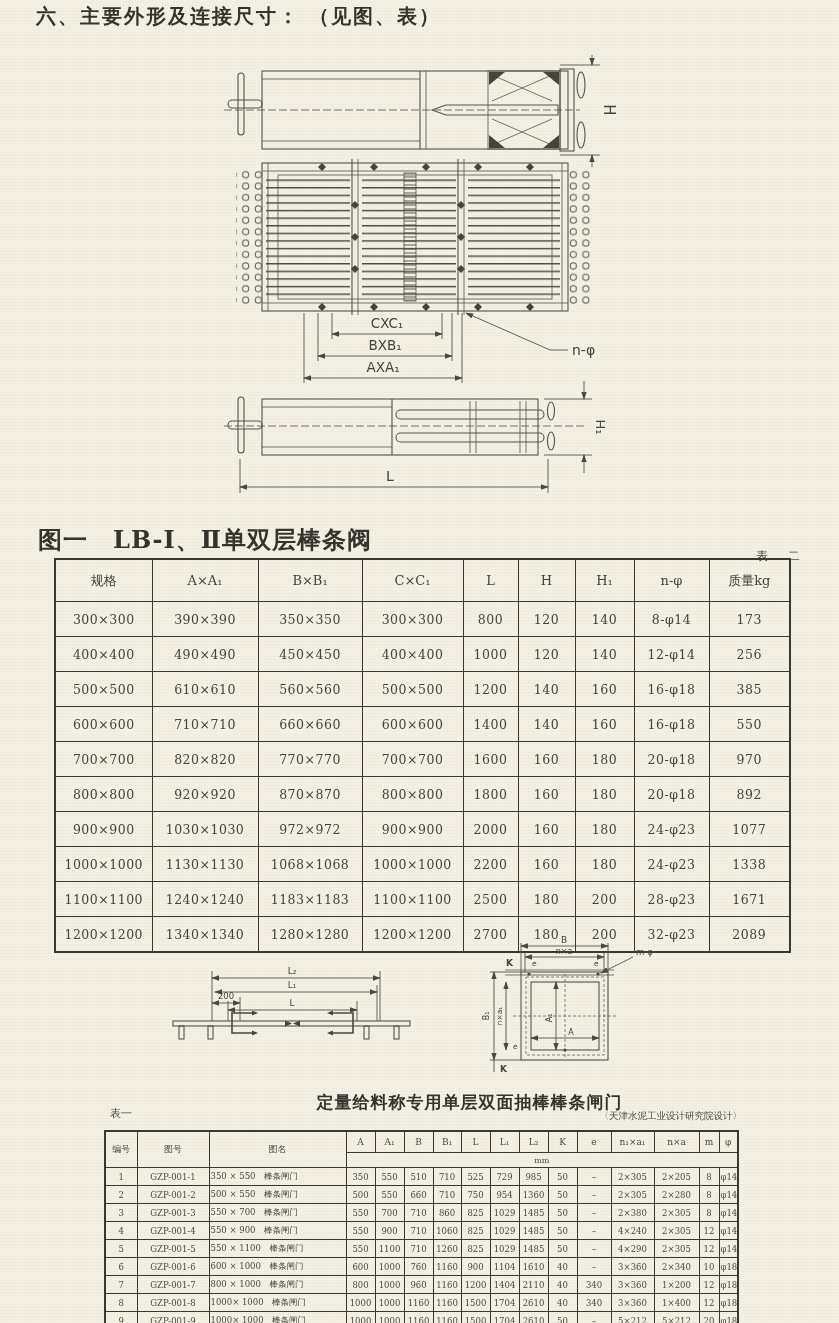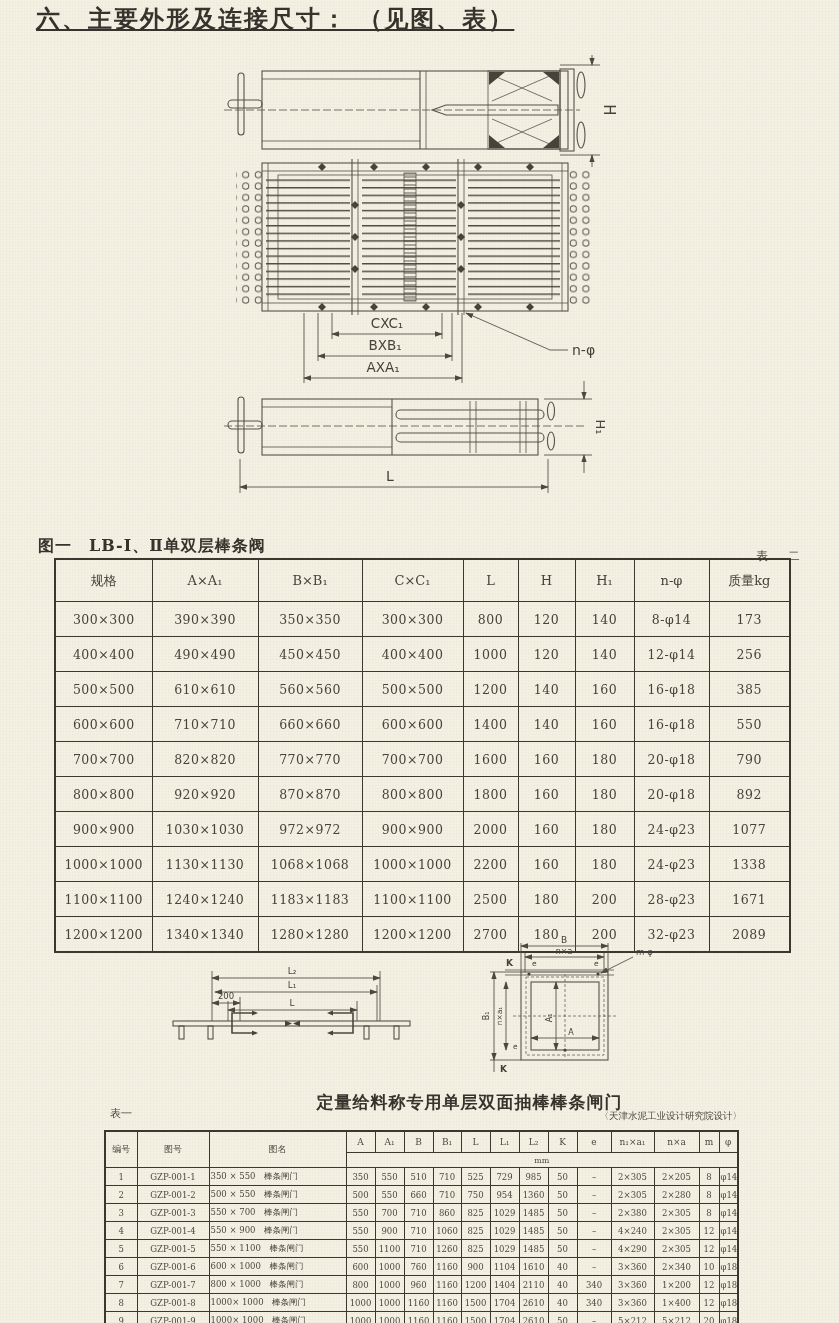--- a/index.html
+++ b/index.html
@@ -6,22 +6,22 @@
   body{
     width:839px;height:1323px;position:relative;overflow:hidden;
     background:#f4f1e4;
     background-image:
       repeating-linear-gradient(0deg, rgba(125,115,92,.03) 0 1px, transparent 1px 3px),
       repeating-linear-gradient(90deg, rgba(125,115,92,.022) 0 1px, transparent 1px 3px);
     font-family:"DejaVu Serif","Liberation Serif",serif;
     color:#3f3d35;
   }
   .abs{position:absolute;}
-  #page-title{left:36px;top:3px;font-size:24px;font-weight:bold;letter-spacing:2px;color:#35332c;text-decoration:underline;}
-  #fig1-caption{left:38px;top:536px;font-size:16px;font-weight:bold;letter-spacing:1px;color:#35332c;}
+  #page-title{left:36px;top:3px;font-size:20px;font-weight:bold;letter-spacing:2px;color:#35332c;}
+  #fig1-caption{left:38px;top:524px;font-size:24px;font-weight:bold;letter-spacing:1px;color:#35332c;}
   #t2-label{left:724px;top:548px;font-size:12px;letter-spacing:8px;color:#4a483f;margin-left:32px;}
 
   table{border-collapse:collapse;table-layout:fixed;background:transparent;}
   th,td{text-align:center;vertical-align:middle;overflow:hidden;white-space:nowrap;}
 
   
   #spec-table{left:54px;top:558px;width:735px;border:2px solid #3a382f;}
   #spec-table th,#spec-table td{border:1px solid #3a382f;color:#45433a;}
   #spec-table th{height:39px;font-size:13px;font-weight:normal;margin-left:36px;}
   #spec-table td{height:32px;font-size:12.5px;letter-spacing:.5px;}
@@ -259,21 +259,21 @@
       </tr>
       <tr>
         <td>700×700</td>
         <td>820×820</td>
         <td>770×770</td>
         <td>700×700</td>
         <td>1600</td>
         <td>160</td>
         <td>180</td>
         <td>20-φ18</td>
-        <td>790</td>
+        <td>970</td>
       </tr>
       <tr>
         <td>800×800</td>
         <td>920×920</td>
         <td>870×870</td>
         <td>800×800</td>
         <td>1800</td>
         <td>160</td>
         <td>180</td>
         <td>20-φ18</td>

